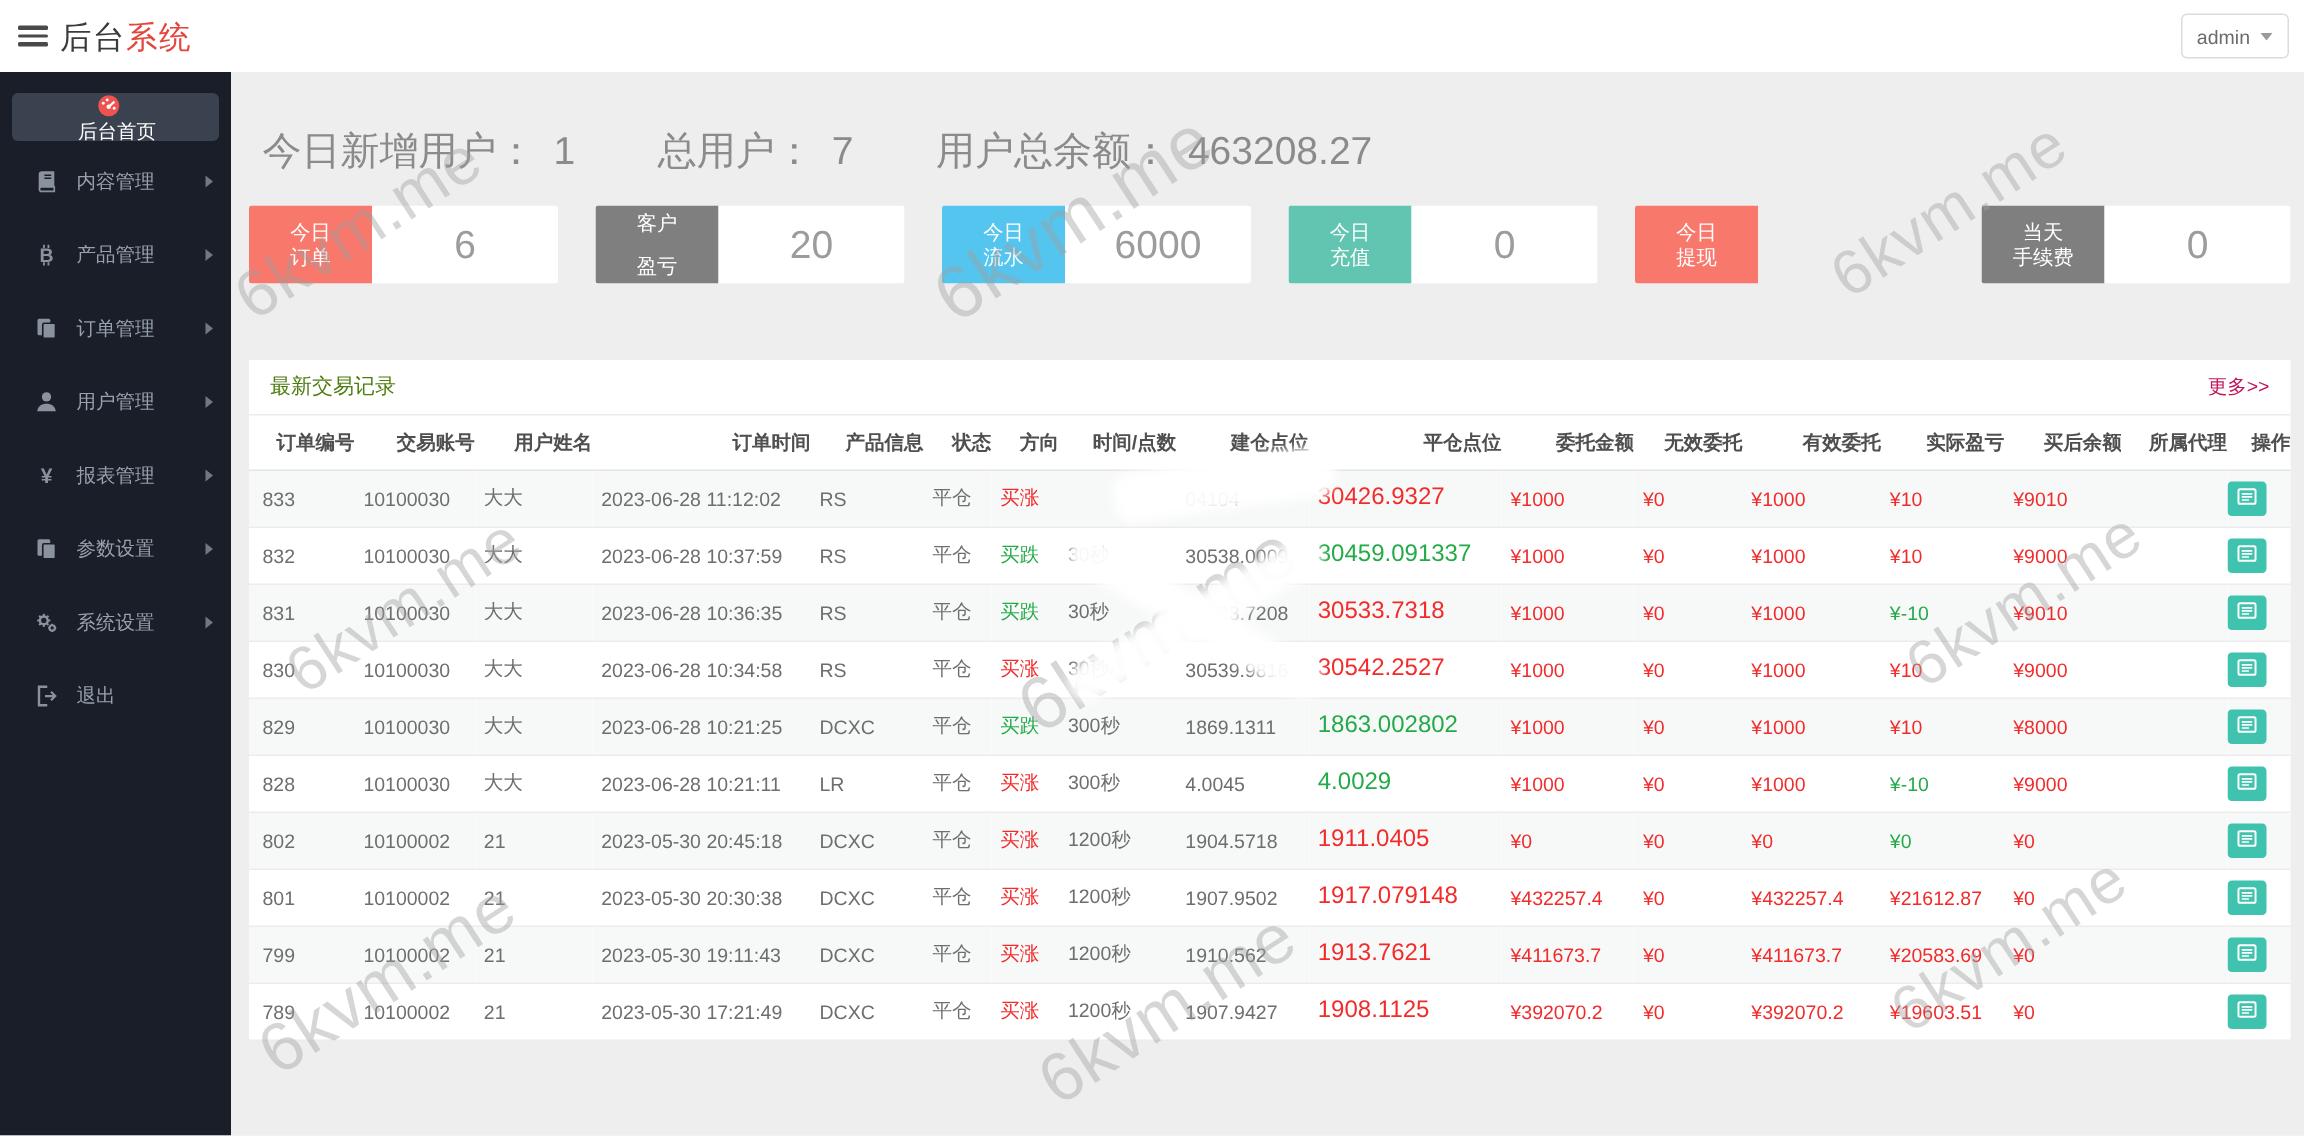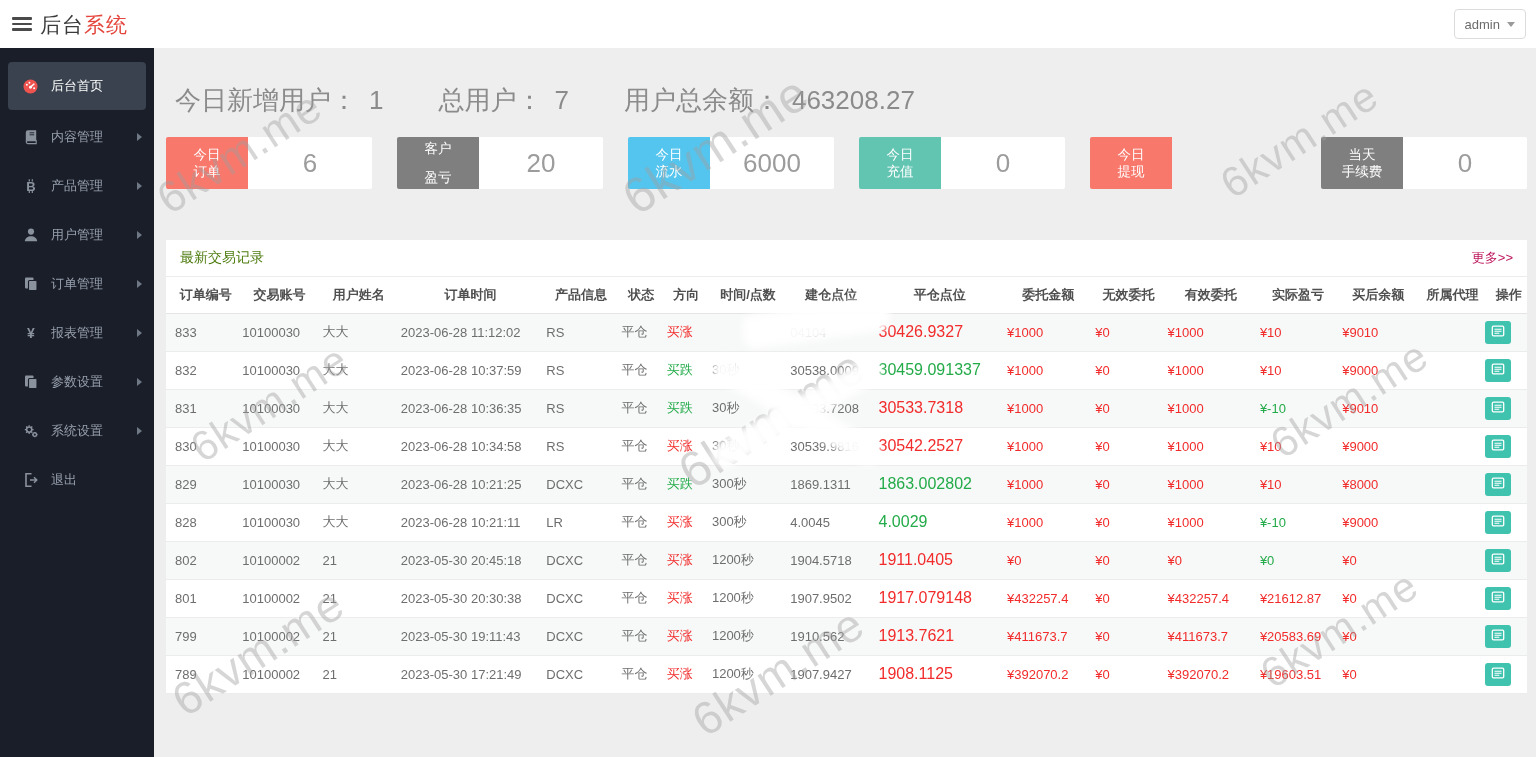--- a/index.html
+++ b/index.html
@@ -17,22 +17,22 @@
     font-size:13px; display:flex; align-items:center; gap:7px; cursor:pointer;
     font-family:inherit; }
   .caret-down { width:0; height:0; border-left:4px solid transparent; border-right:4px solid transparent;
     border-top:5px solid #9a9a9a; }
 
   
   .shell { display:flex; height:709px; }
   .sidebar { width:154px; background:#1a1e29; flex:0 0 154px; }
   .side-item { height:49px; display:flex; align-items:center; padding:0 12px 0 22px;
     color:#97a0ad; font-size:13px; cursor:pointer; }
-  .side-item.active { height:48px; margin:14px 8px 2px; background:#39424e; border-radius:4px;
-    color:#ffffff; padding-left:14px; }
+  .side-item.active { height:32px; margin:14px 8px 2px; background:#39424e; border-radius:4px;
+    color:#ffffff; padding-left:14px;flex-direction:column; }
   .s-icon { width:17px; height:17px; margin-right:12px; color:#8a929e; display:inline-flex;
     align-items:center; justify-content:center; flex:0 0 17px; }
   .side-item.active .s-icon { color:#ef5350; }
   .s-arrow { margin-left:auto; width:0; height:0; border-top:4px solid transparent;
     border-bottom:4px solid transparent; border-left:5px solid #6f7885; }
 
   .main { flex:1; padding:34px 14px 0 12px; position:relative; }
 
   
   .stats { display:flex; gap:55px; padding-left:9px; font-size:26px; color:#8b8b8b; height:36px; align-items:center; }
@@ -47,21 +47,21 @@
     display:flex; align-items:center; justify-content:center; }
 
   
   .panel { margin-top:51px; background:#ffffff; }
   .panel-head { height:37px; padding:0 14px; border-bottom:1px solid #ececec;
     display:flex; align-items:center; }
   .panel-title { font-size:14px; color:#4d7c0f; }
   .more { margin-left:auto; font-size:13px; color:#be185d; text-decoration:none; cursor:pointer; }
 
   table { width:100%; border-collapse:collapse; table-layout:fixed; font-size:13px; }
-  th { height:36px; text-align:center; font-weight:bold; color:#4f4f4f;
+  th { height:36px; text-align:right; font-weight:bold; color:#4f4f4f;
     border-bottom:1px solid #e4e4e4; padding-left:6px; overflow:hidden; white-space:nowrap; }
   td { height:38px; color:#6e6e6e; border-bottom:1px solid #ececec; padding-left:6px;
     overflow:hidden; white-space:nowrap; }
   th:first-child, td:first-child { padding-left:9px; }
   tbody tr:nth-child(odd) { background:#f7f8f8; }
   td.close { font-size:16px; }
   .red { color:#f22b2b; }
   .green { color:#23ab49; }
   td.op { padding-left:0; }
   .op-btn { width:26px; height:23px; background:#3fc2ae; border:none; border-radius:3px;
@@ -125,35 +125,35 @@
             <text x="8" y="12.6" font-size="13" font-weight="bold" text-anchor="middle" fill="currentColor">B</text>
             <path d="M6.3 1.2v2.2M9.3 1.2v2.2M6.3 12.8v2.2M9.3 12.8v2.2" stroke="currentColor" stroke-width="1.2"></path>
           </svg>
         </span>
         <span class="s-label">产品管理</span>
         <span class="s-arrow"></span>
       </div>
       <div class="side-item">
         <span class="s-icon">
           <svg viewBox="0 0 16 16" width="16" height="16">
+            <rect x="2" y="1.5" width="8.5" height="11" rx="1" fill="currentColor"></rect>
+            <rect x="5.5" y="4.5" width="8.5" height="10" rx="1" fill="currentColor" stroke="#1a1e29" stroke-width="1.1"></rect>
+          </svg>
+        </span>
+        <span class="s-label">订单管理</span>
+        <span class="s-arrow"></span>
+      </div>
+      <div class="side-item">
+        <span class="s-icon">
+          <svg viewBox="0 0 16 16" width="16" height="16">
             <circle cx="8" cy="4.6" r="3.1" fill="currentColor"></circle>
             <path d="M1.8 14.2c.4-3.4 3-5 6.2-5s5.8 1.6 6.2 5z" fill="currentColor"></path>
           </svg>
         </span>
         <span class="s-label">用户管理</span>
-        <span class="s-arrow"></span>
-      </div>
-      <div class="side-item">
-        <span class="s-icon">
-          <svg viewBox="0 0 16 16" width="16" height="16">
-            <rect x="2" y="1.5" width="8.5" height="11" rx="1" fill="currentColor"></rect>
-            <rect x="5.5" y="4.5" width="8.5" height="10" rx="1" fill="currentColor" stroke="#1a1e29" stroke-width="1.1"></rect>
-          </svg>
-        </span>
-        <span class="s-label">订单管理</span>
         <span class="s-arrow"></span>
       </div>
       <div class="side-item">
         <span class="s-icon">
           <svg viewBox="0 0 16 16" width="16" height="16">
             <text x="8" y="13" font-size="14" font-weight="bold" text-anchor="middle" fill="currentColor">¥</text>
           </svg>
         </span>
         <span class="s-label">报表管理</span>
         <span class="s-arrow"></span>

